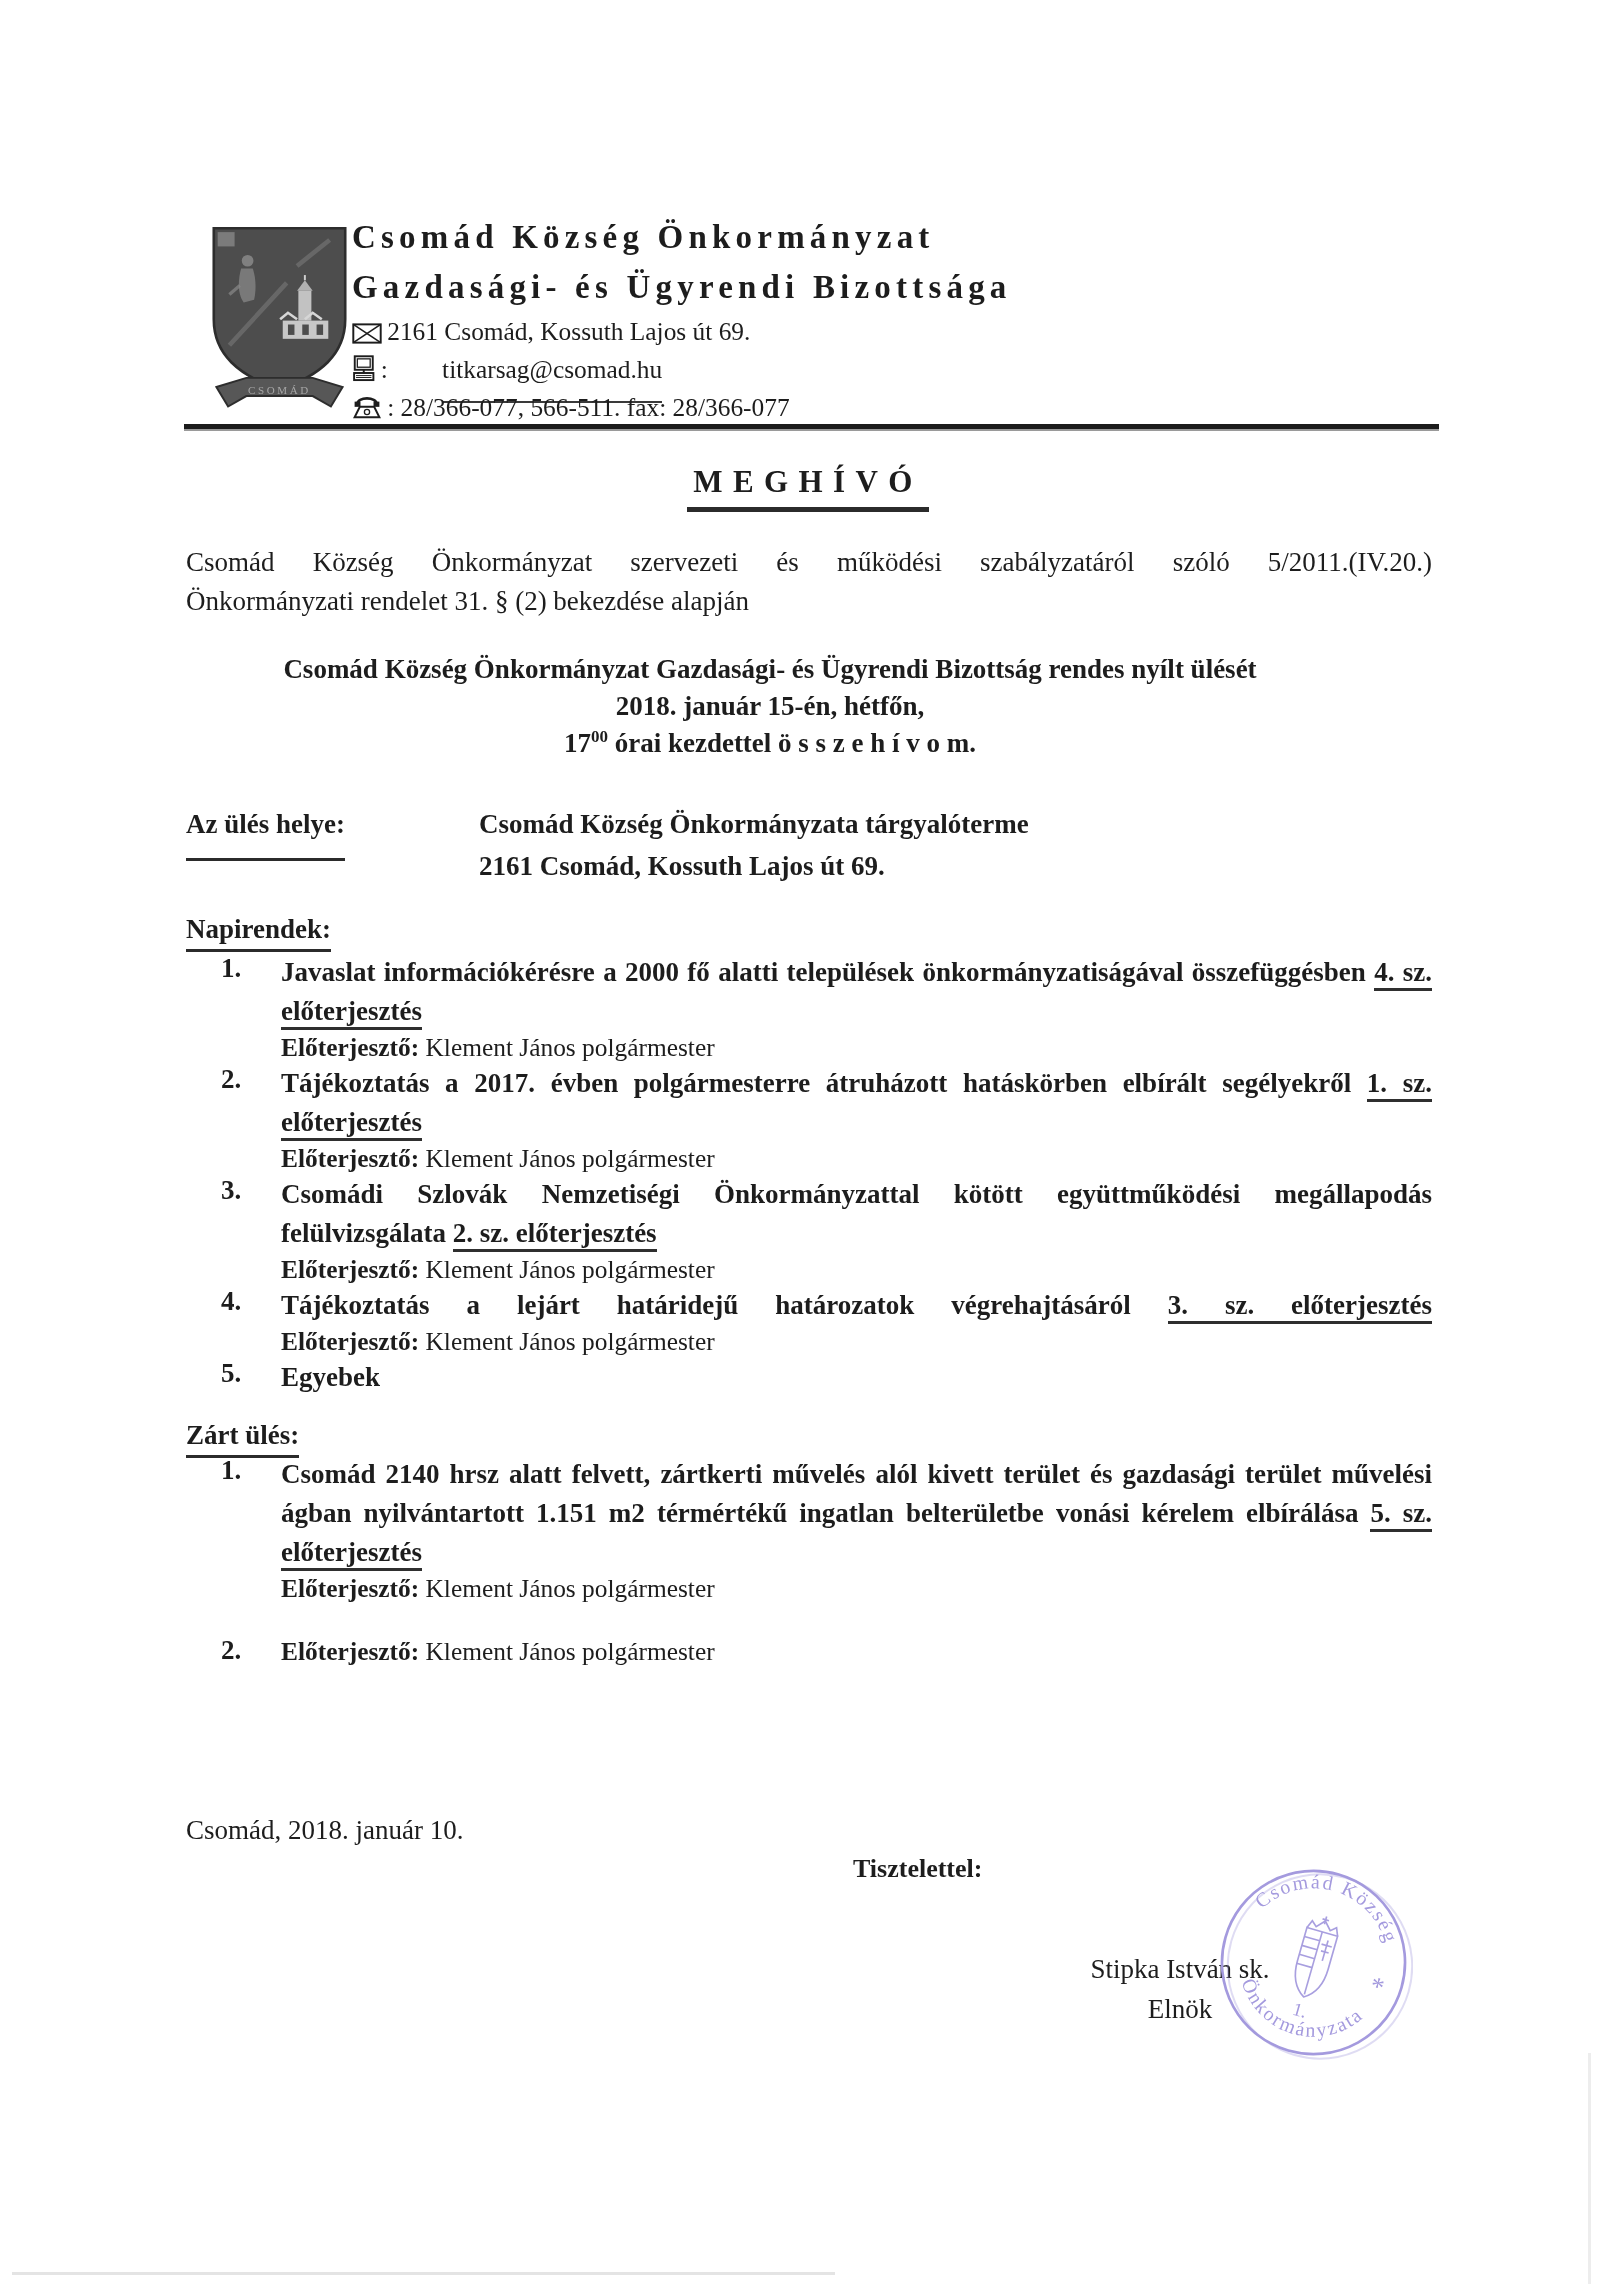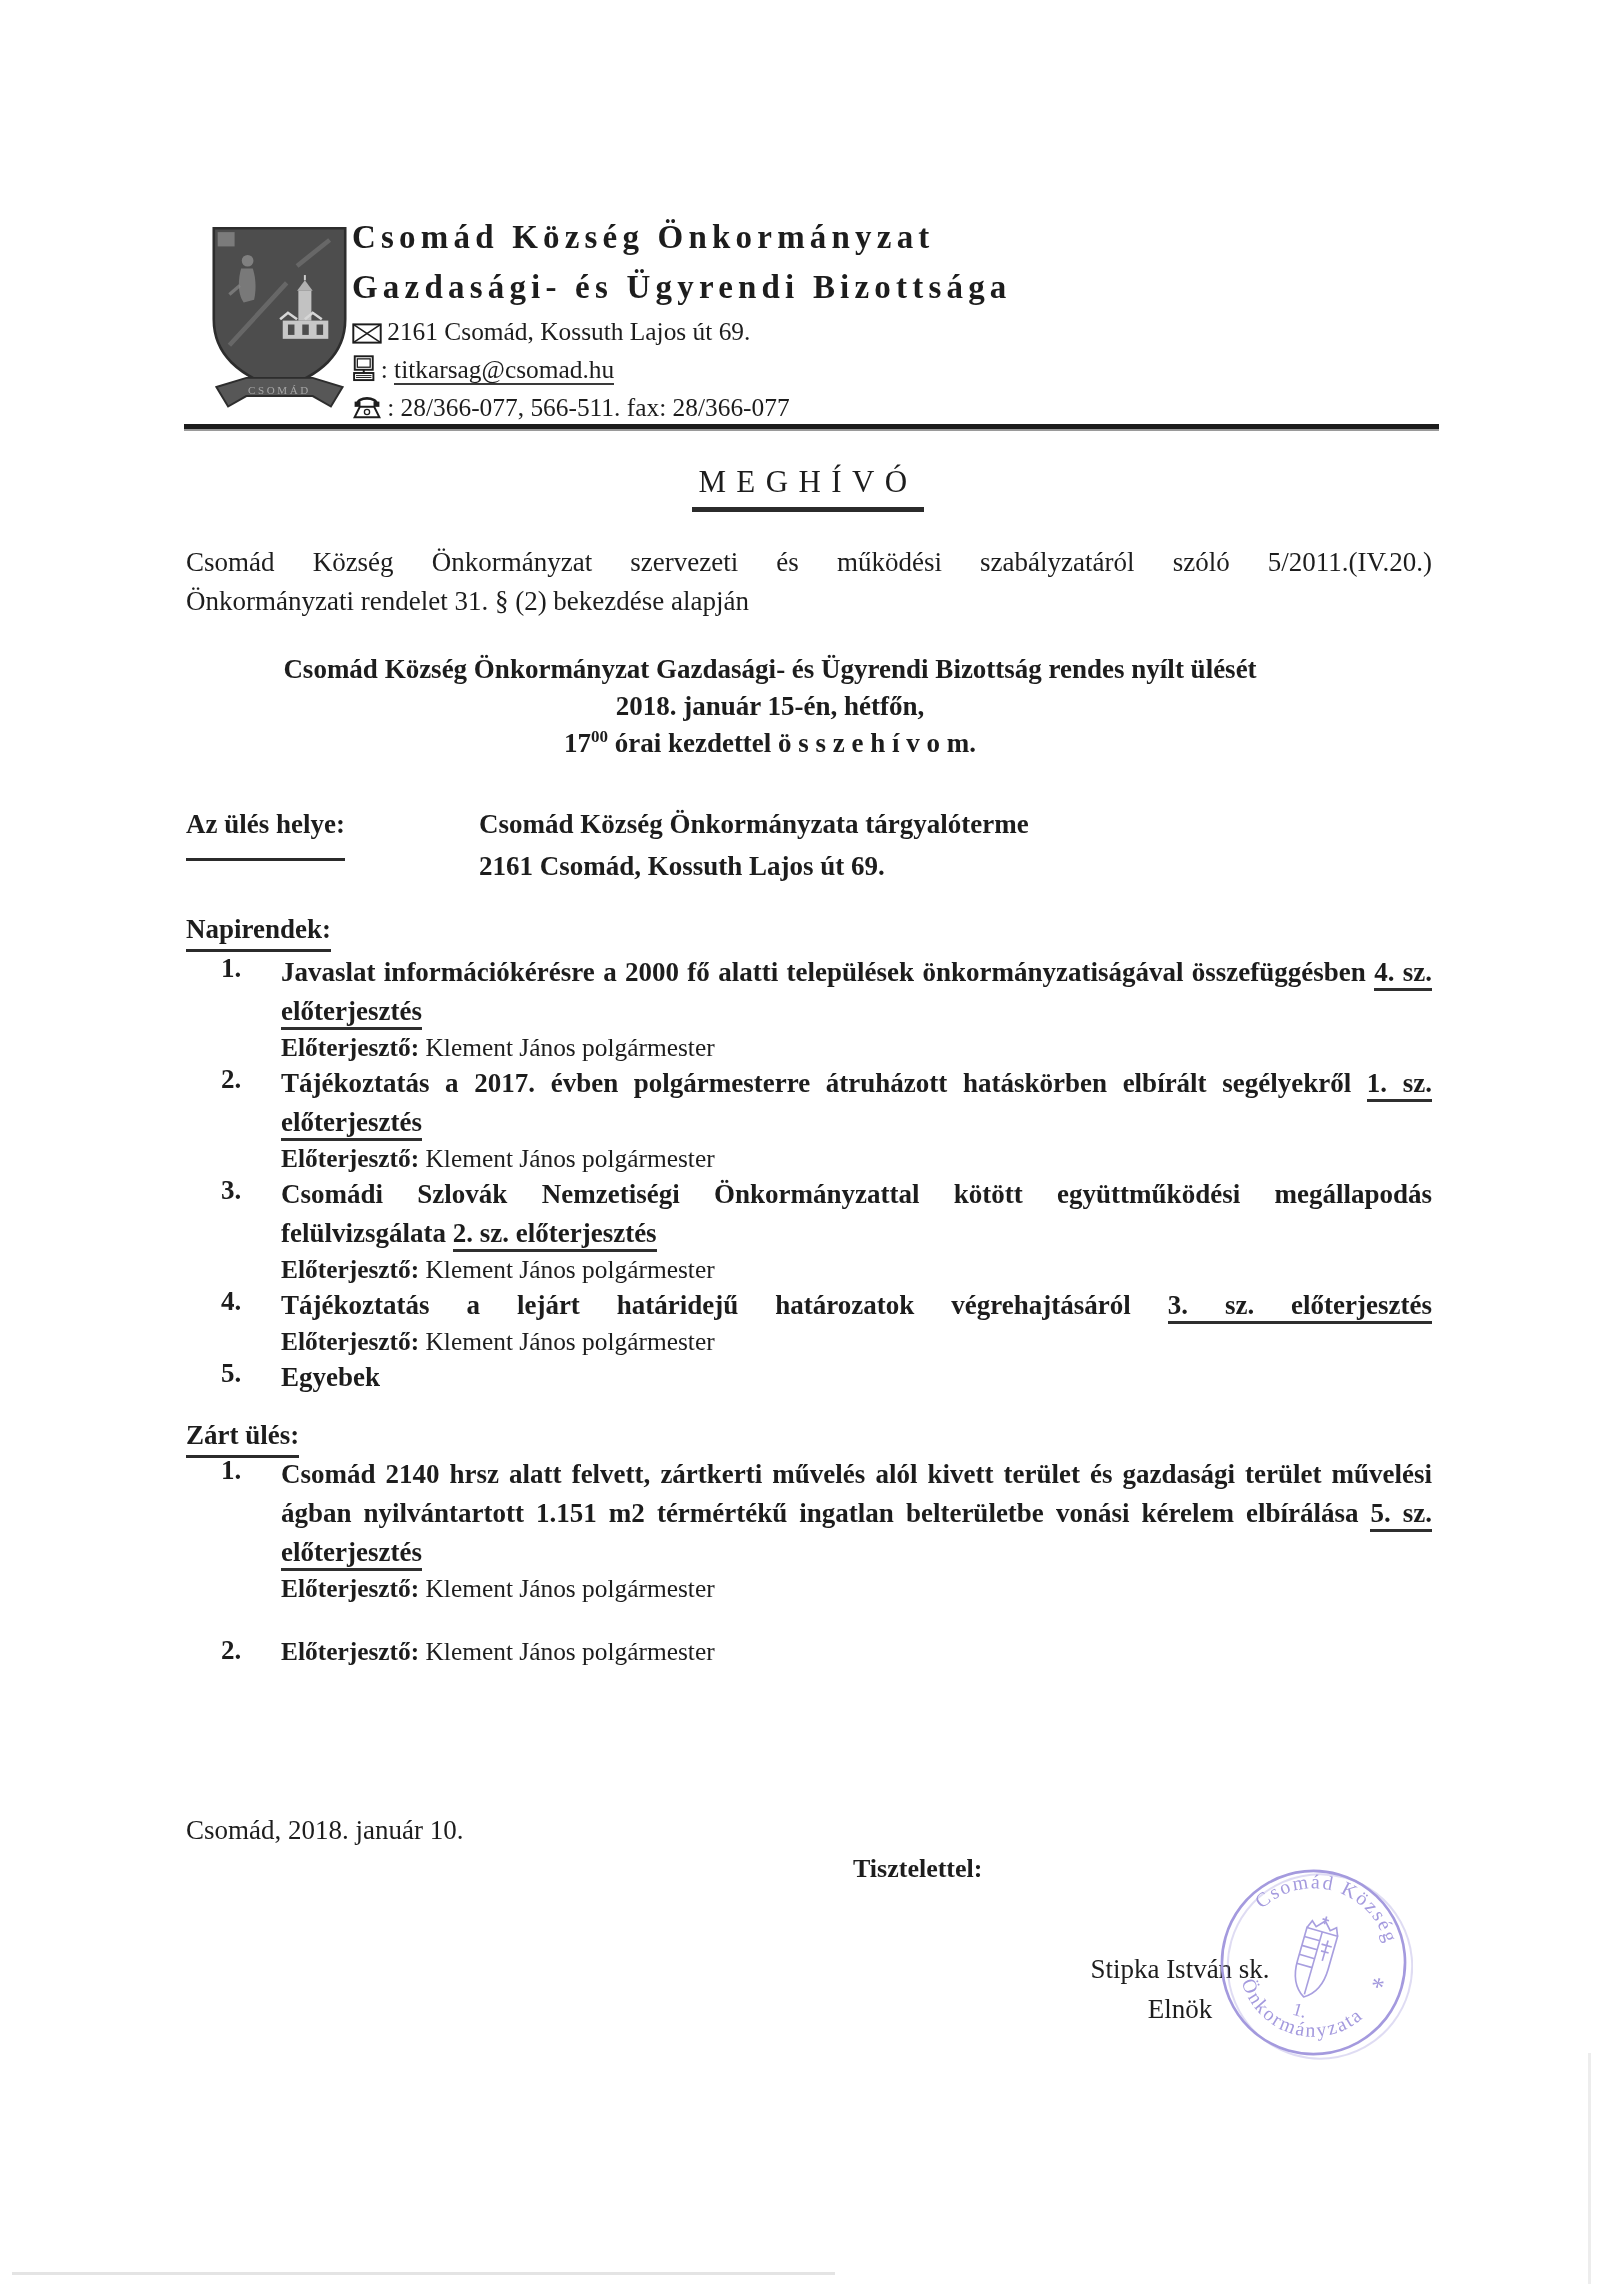--- a/index.html
+++ b/index.html
@@ -14,27 +14,27 @@
   .abs{ position:absolute; }
   .b{ font-weight:bold; }
 
   
   .logo{ left:207px; top:223px; width:145px; height:190px; }
   .hdr{ left:352px; top:212px; width:1121px; text-align:left; }
   .hdr .t{ font-size:33px; font-weight:bold; letter-spacing:5.2px; line-height:50px; }
   .hdr .c{ font-size:25.4px; line-height:38px; }
   .hdr .c svg{ vertical-align:-3.9px; margin-right:5.2px; }
   .email-link{ text-decoration:none; color:var(--ink,#1d1d1d);
-               border-bottom:2.6px solid #3a3a3a; padding-bottom:0; }
+               border-bottom:2.6px solid #3a3a3a; padding-bottom:18px;margin-left:48px; }
   .rule{ left:184px; top:424px; width:1255px; height:7.2px; background:var(--rule,#1c1c1c);
          border-bottom:2px solid #9a9a9a; }
 
   
   .doc-title-wrap{ left:0; top:464px; width:1616px; text-align:center; }
-  .doc-title{ display:inline-block; font-size:31px; font-weight:normal; letter-spacing:10.4px;
+  .doc-title{ display:inline-block; font-size:31px; font-weight:bold; letter-spacing:10.4px;
               border-bottom:5.9px solid #2b2b2b; padding:0 6.5px 6.5px 6.5px; }
 
   
   .intro{ left:186px; top:543px; width:1246px; font-size:27px; line-height:39px; }
   .jline{ text-align:justify; text-align-last:justify; }
 
   
   .conv{ left:0; top:651px; width:1540px; text-align:center; font-weight:bold;
          font-size:27px; line-height:37px; }
   .conv sup{ font-size:17px; vertical-align:super; line-height:0; }

